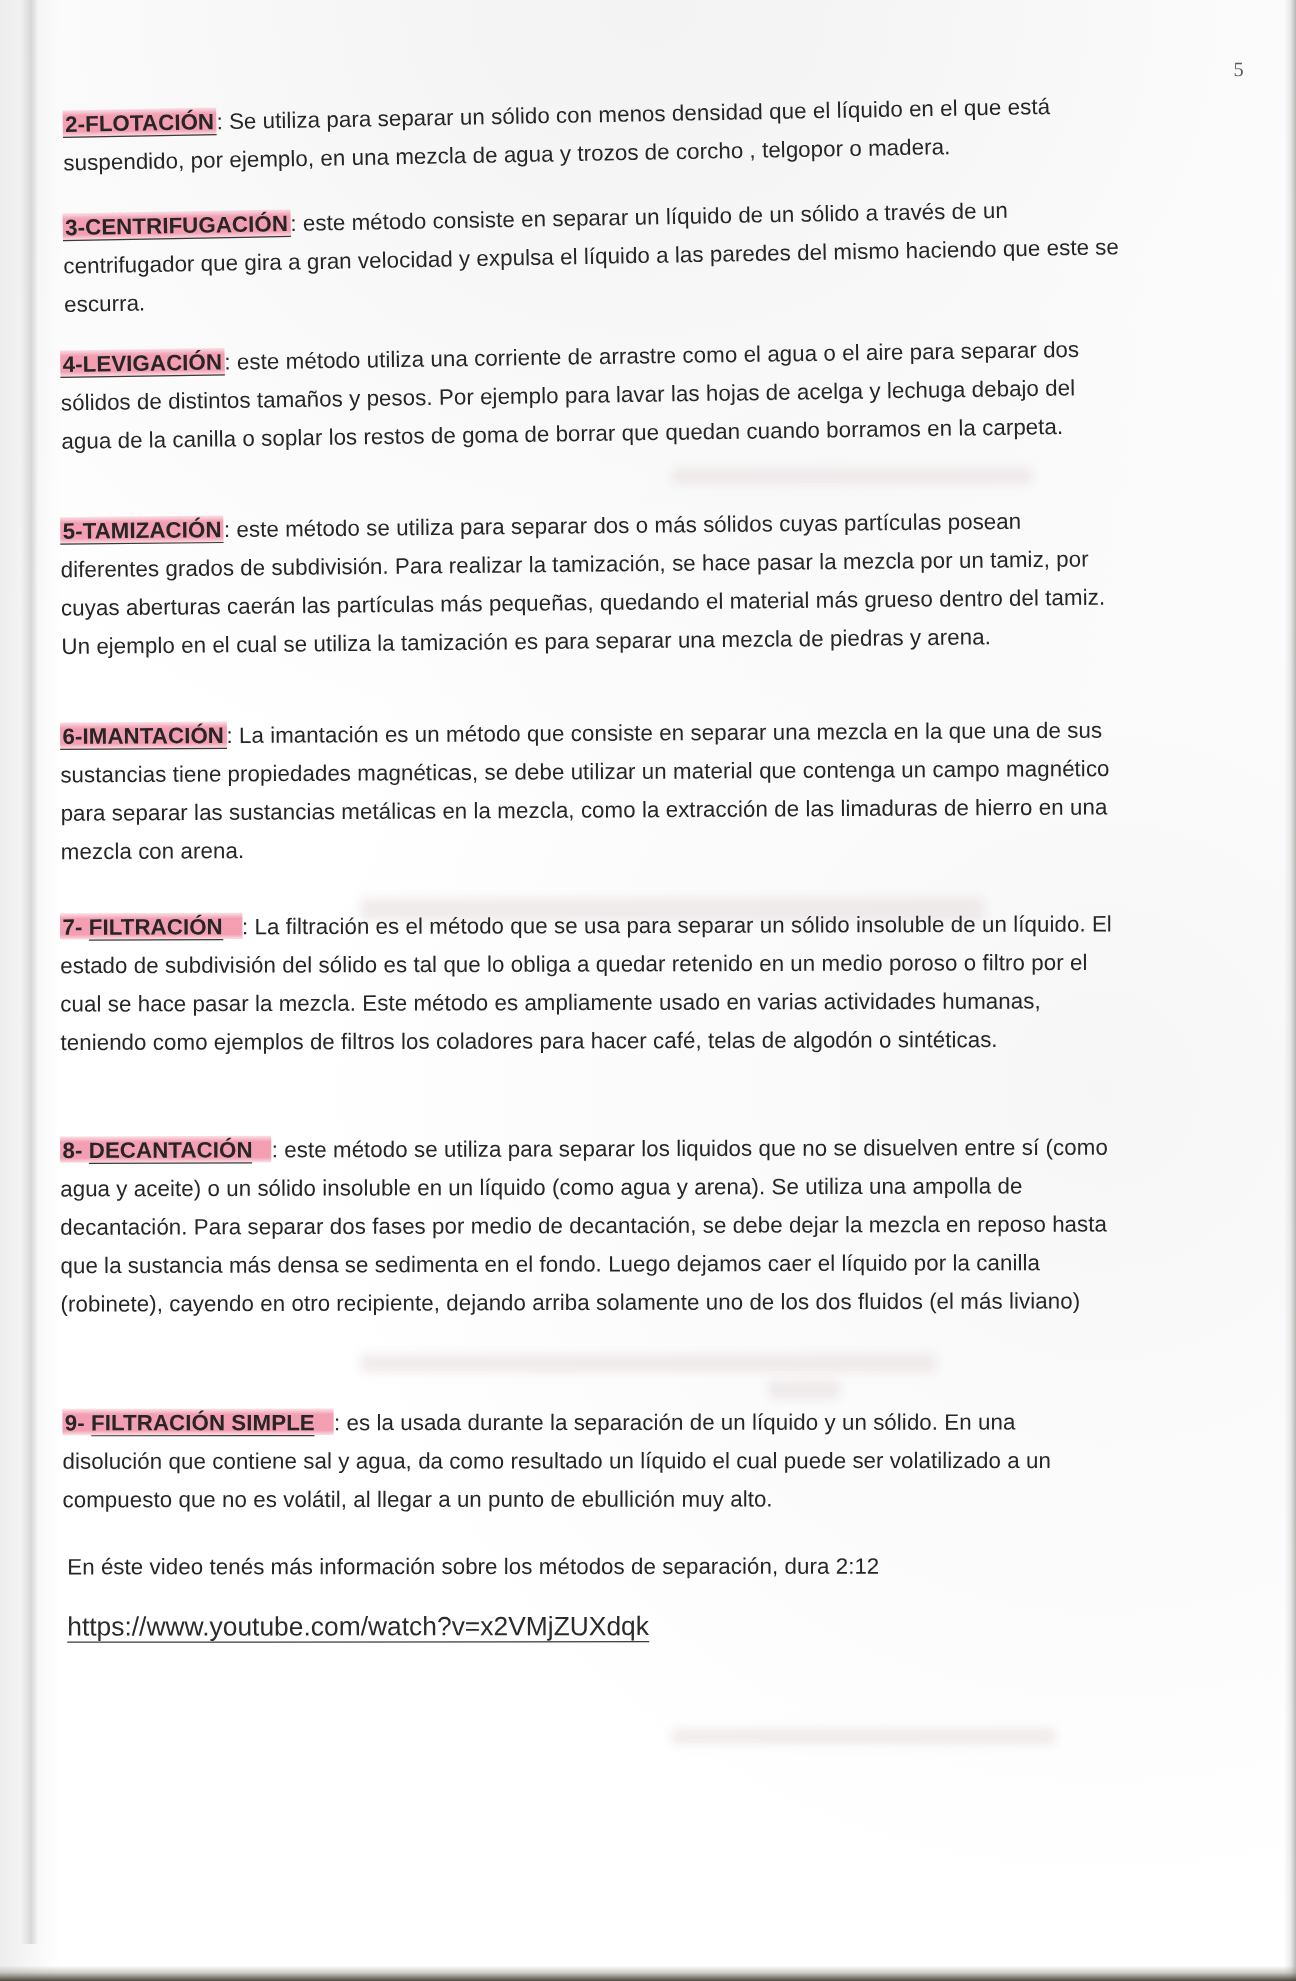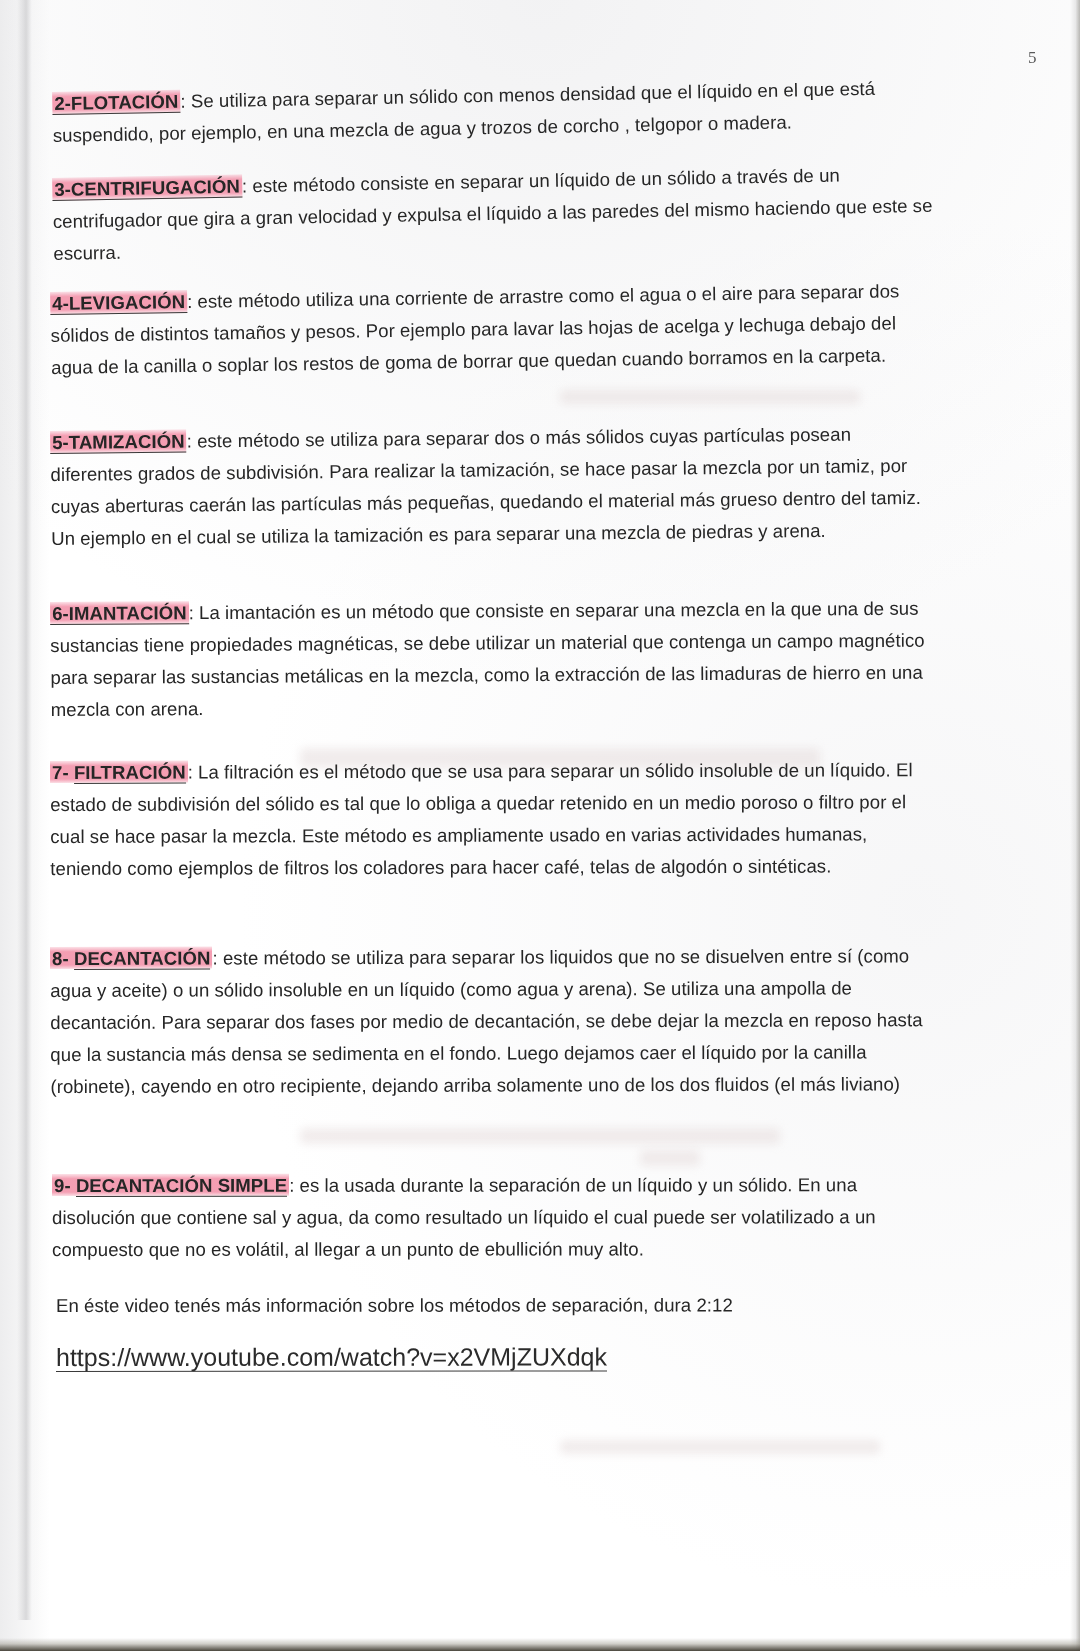--- a/index.html
+++ b/index.html
@@ -115,32 +115,32 @@
     box-decoration-break: clone;
     -webkit-box-decoration-break: clone;
     font-weight: 600;
   }
   .hl-plain {
     background: linear-gradient(180deg,
       rgba(244,160,180,0.30) 0%,
       rgba(243,150,172,0.92) 22%,
       rgba(243,150,172,0.92) 82%,
       rgba(248,196,208,0.55) 100%);
-    padding: 1px 2px 0 2px;
+    padding: 1px 16px 0 2px;
     box-decoration-break: clone;
     -webkit-box-decoration-break: clone;
     font-weight: 600;
   }
   .ul { border-bottom: 1.6px solid #3a3a3a; }
 
   .link {
     color: #2b2b2b;
     text-decoration: none;
     border-bottom: 1.7px solid #3a3a3a;
-    font-size: 25px;
+    font-size: 22px;
   }
 </style>
 </head>
 <body>
 
 <div class="page">
 
   <div class="paper-tint"></div>
   <div class="crease-left"></div>
   <div class="edge-right"></div>
@@ -176,21 +176,21 @@
 
   <div class="block skew-e" style="left:50px; top:757px;">
     <p class="para"><span class="hl-plain"><span>7- </span><span class="ul">FILTRACIÓN</span></span><span>:</span> <span>La filtración es el método que se usa para separar un sólido       insoluble de un líquido. El estado de subdivisión del sólido es tal que lo obliga a quedar retenido en un medio poroso o filtro  por el cual se hace pasar la mezcla. Este método es ampliamente usado en varias actividades humanas, teniendo como ejemplos de filtros los coladores para hacer café, telas de algodón o sintéticas.</span></p>
   </div>
 
   <div class="block skew-e" style="left:50px; top:943px;">
     <p class="para"><span class="hl-plain"><span>8- </span><span class="ul">DECANTACIÓN</span></span><span>:</span> <span>este método se utiliza para separar los liquidos que no se disuelven entre sí (como agua y aceite) o un sólido  insoluble en un líquido (como agua y arena). Se utiliza una ampolla de decantación.  Para separar dos fases por medio de decantación, se debe dejar la mezcla en reposo hasta que la sustancia más densa se sedimenta  en el fondo. Luego dejamos caer el líquido por la canilla (robinete), cayendo en otro recipiente, dejando arriba solamente uno de los dos fluidos (el más liviano)</span></p>
   </div>
 
   <div class="block skew-f" style="left:52px; top:1170px;">
-    <p class="para"><span class="hl-plain"><span>9- </span><span class="ul">DECANTACIÓN SIMPLE</span></span><span>:</span> <span>es la usada durante la separación de un líquido y un sólido. En una disolución que contiene sal y agua, da como resultado un líquido el cual puede ser volatilizado a un compuesto que no es volátil, al llegar a un punto de ebullición muy alto.</span></p>
+    <p class="para"><span class="hl-plain"><span>9- </span><span class="ul">FILTRACIÓN SIMPLE</span></span><span>:</span> <span>es la usada durante la separación de un líquido y un sólido. En una disolución que contiene sal y agua, da como resultado un líquido el cual puede ser volatilizado a un compuesto que no es volátil, al llegar a un punto de ebullición muy alto.</span></p>
   </div>
 
   <div class="block skew-f" style="left:56px; top:1290px;">
     <p class="para">En éste video tenés más información sobre los métodos de separación, dura 2:12</p>
   </div>
 
   <div class="block skew-f" style="left:56px; top:1343px;">
     <a class="link" href="#">https://www.youtube.com/watch?v=x2VMjZUXdqk</a>
   </div>
 

